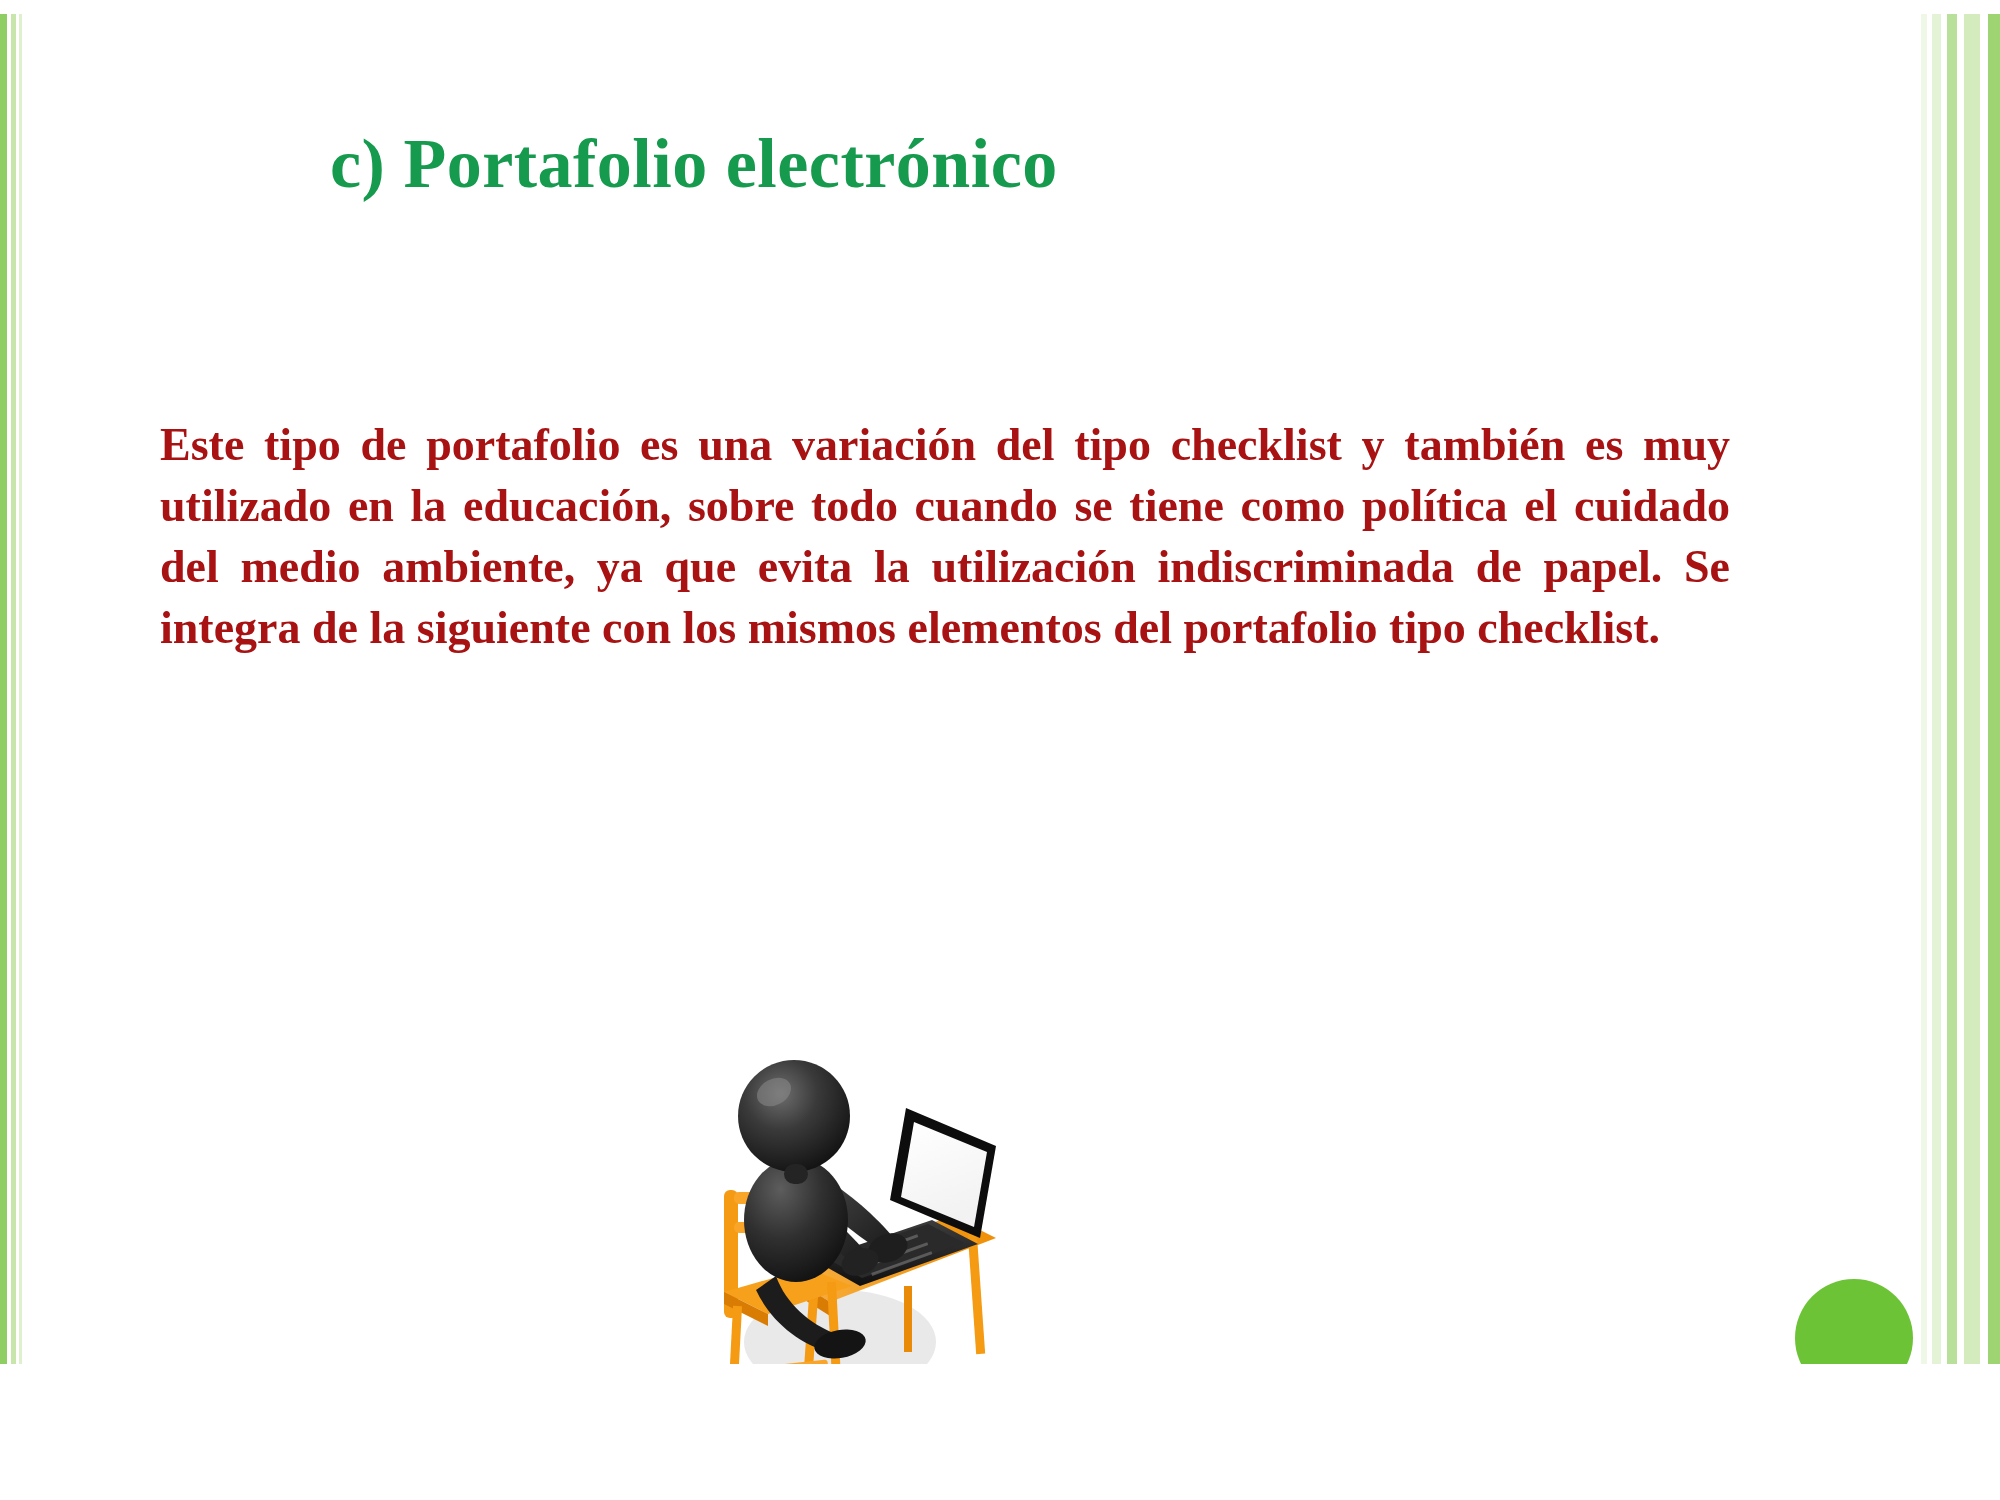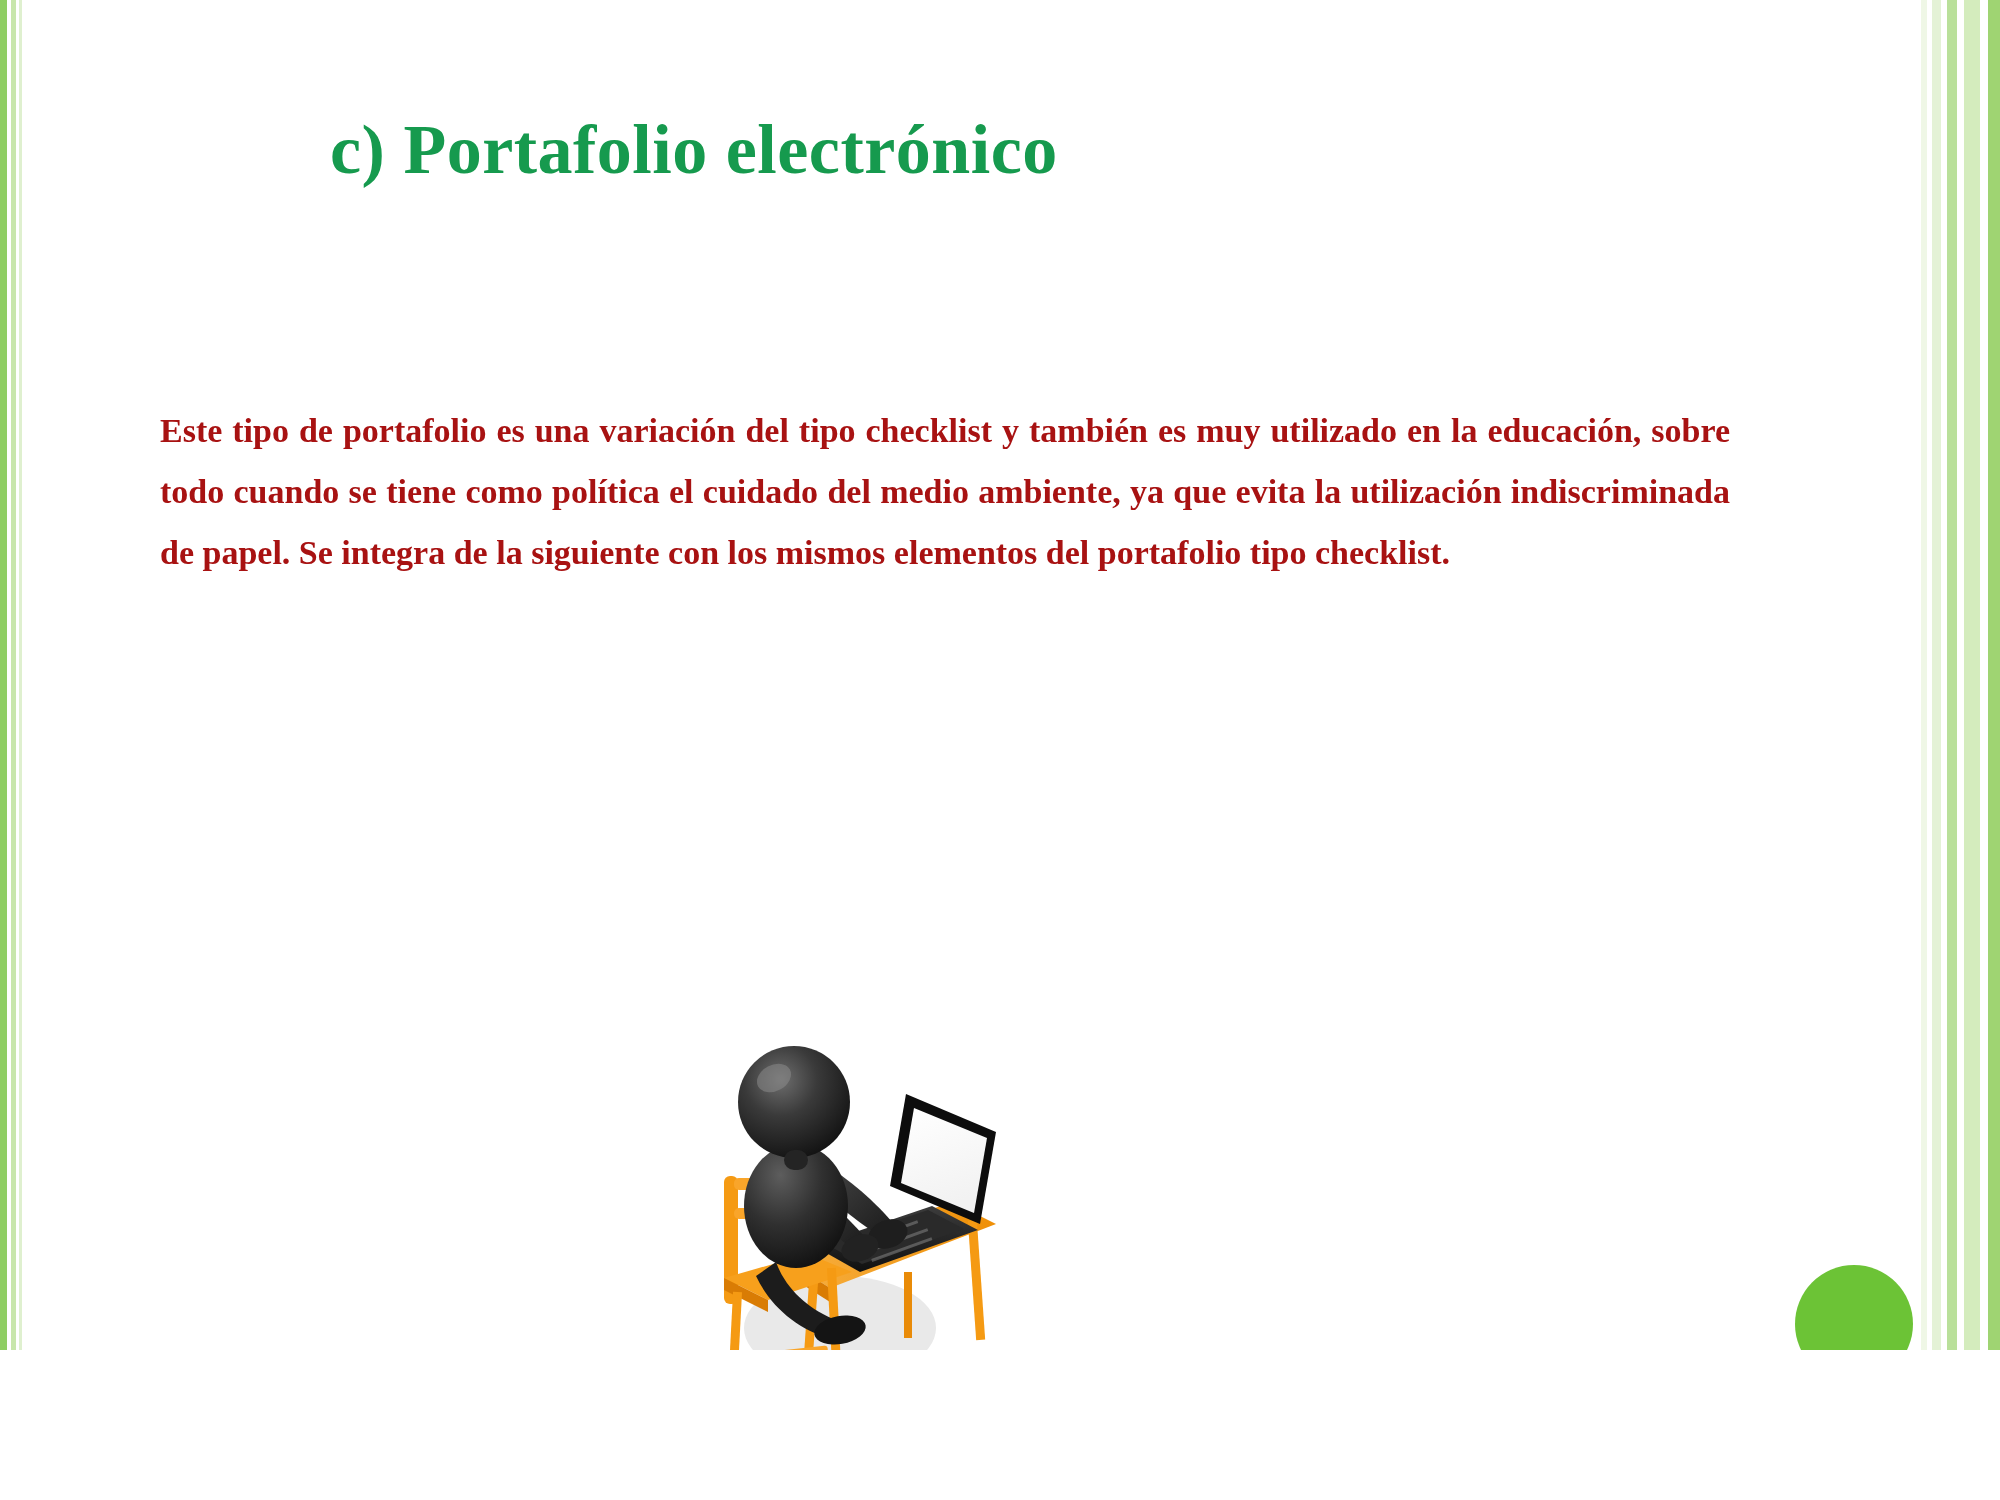--- a/index.html
+++ b/index.html
@@ -12,20 +12,21 @@
     height: 1500px;
     font-family: "Liberation Serif", "DejaVu Serif", serif;
     overflow: hidden;
   }
   .slide {
     position: relative;
     width: 2000px;
     height: 1350px;
     background: #ffffff;
     overflow: hidden;
+    margin-top: 14px;
   }
 
   
   .left-stripes {
     position: absolute;
     left: 0;
     top: 0;
     width: 26px;
     height: 1500px;
   }
@@ -75,21 +76,21 @@
 
   
   .body-block {
     position: absolute;
     left: 160px;
     top: 400px;
     width: 1570px;
   }
   .para {
     color: #a81212;
-    font-size: 34px;
+    font-size: 46px;
     font-weight: bold;
     line-height: 61px;
     text-align: justify;
     text-justify: inter-word;
     font-family: "Liberation Serif", "DejaVu Serif", serif;
     margin: 0;
   }
   .para-1 { margin-bottom: 58px; }
   .para-2 { }
 

